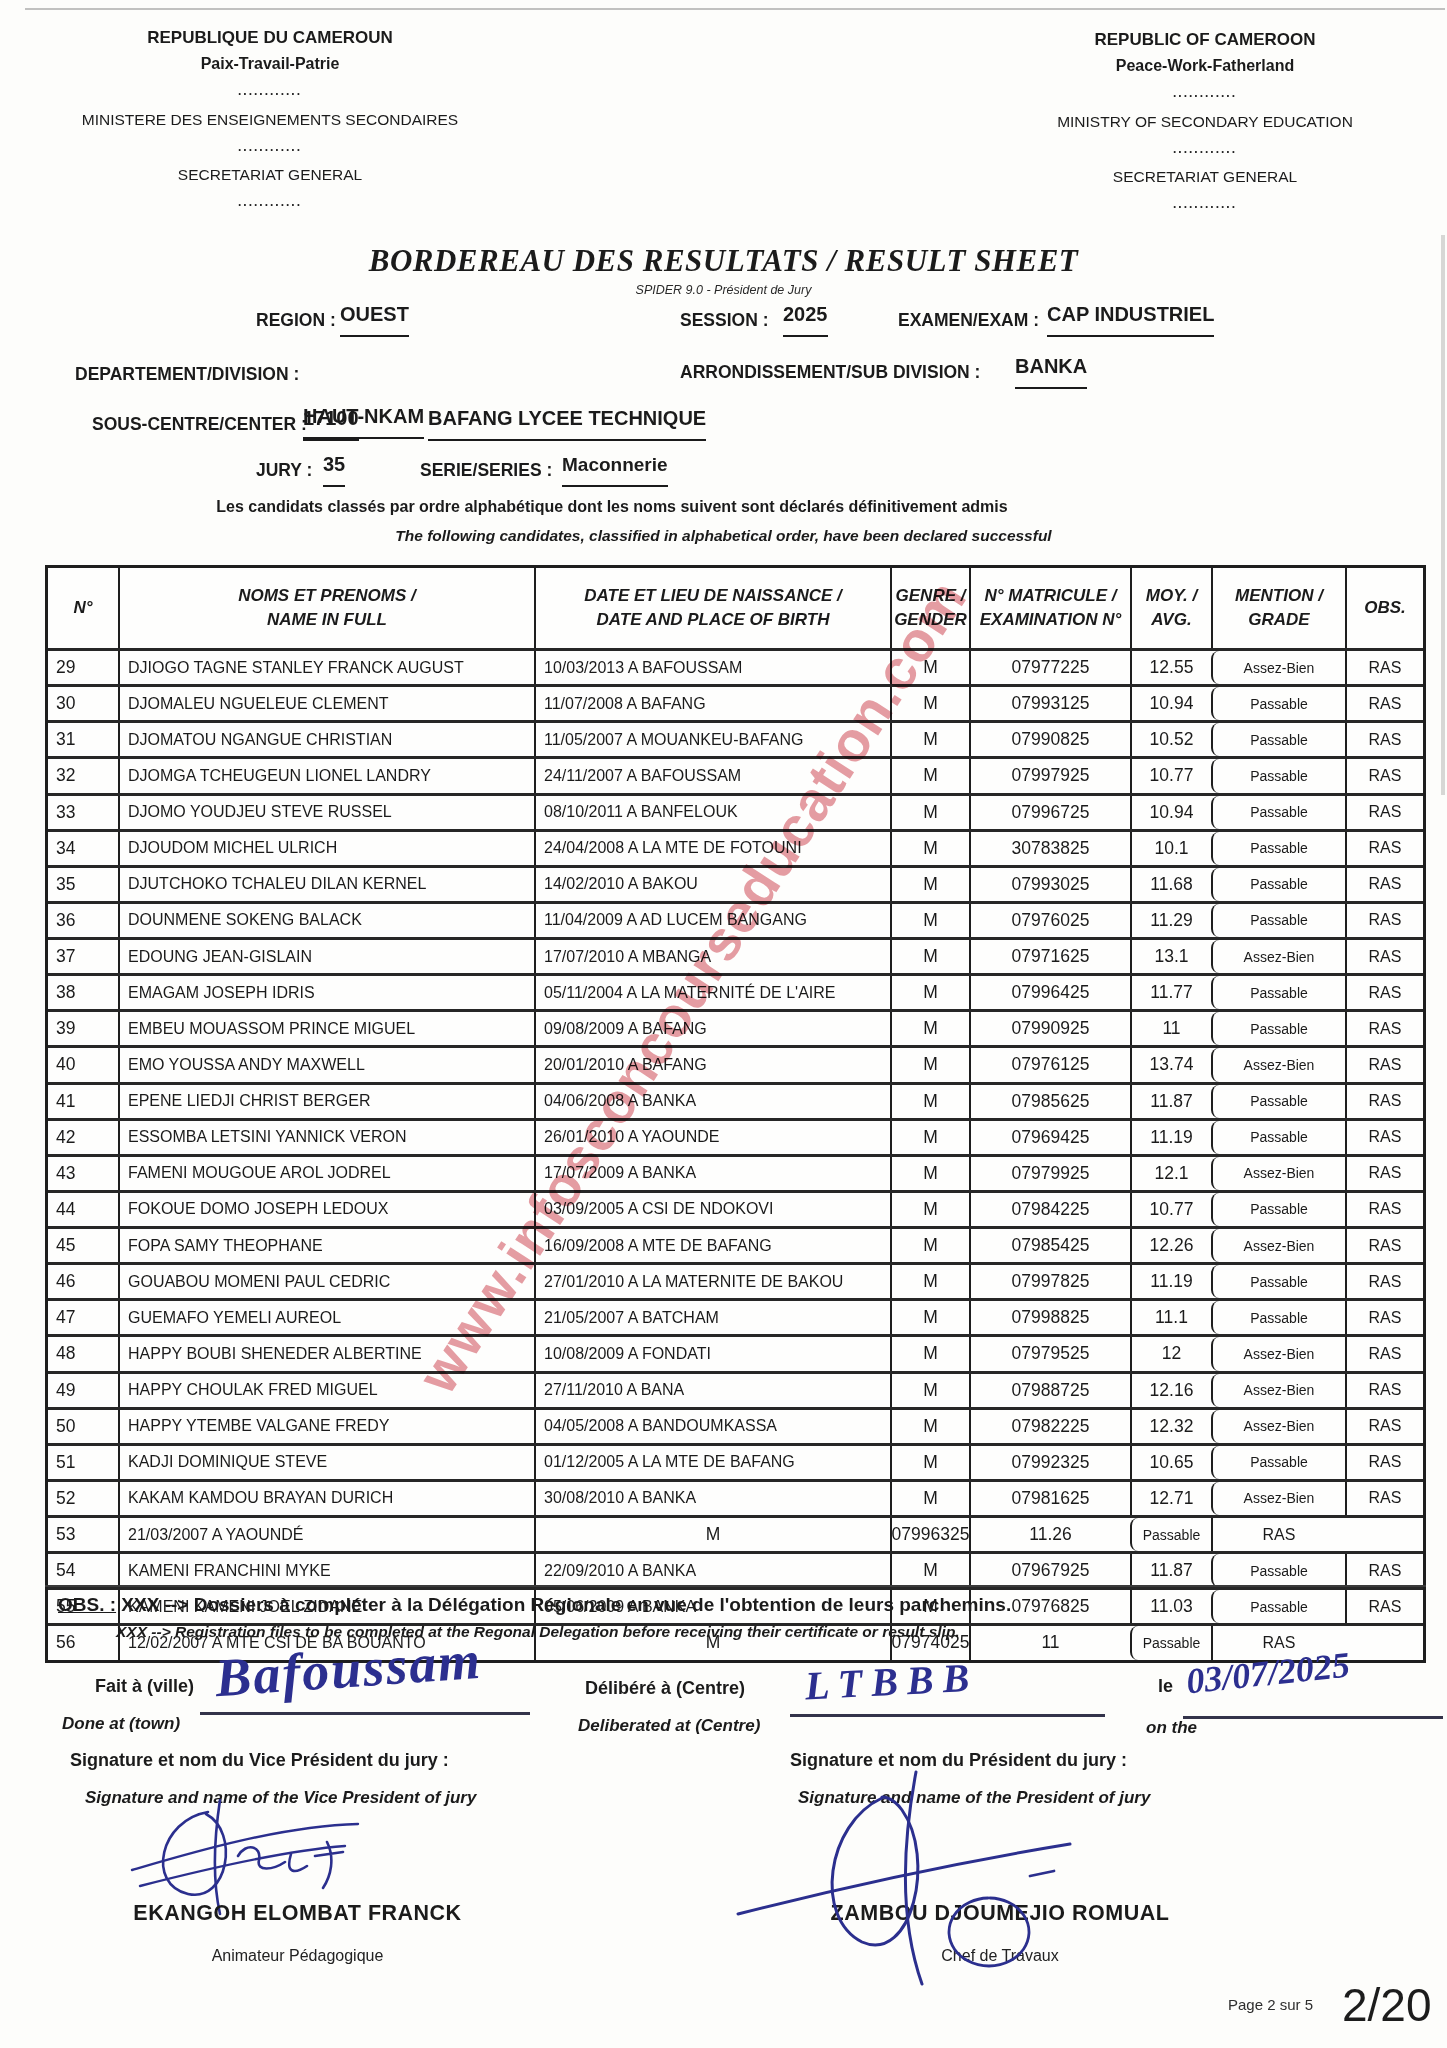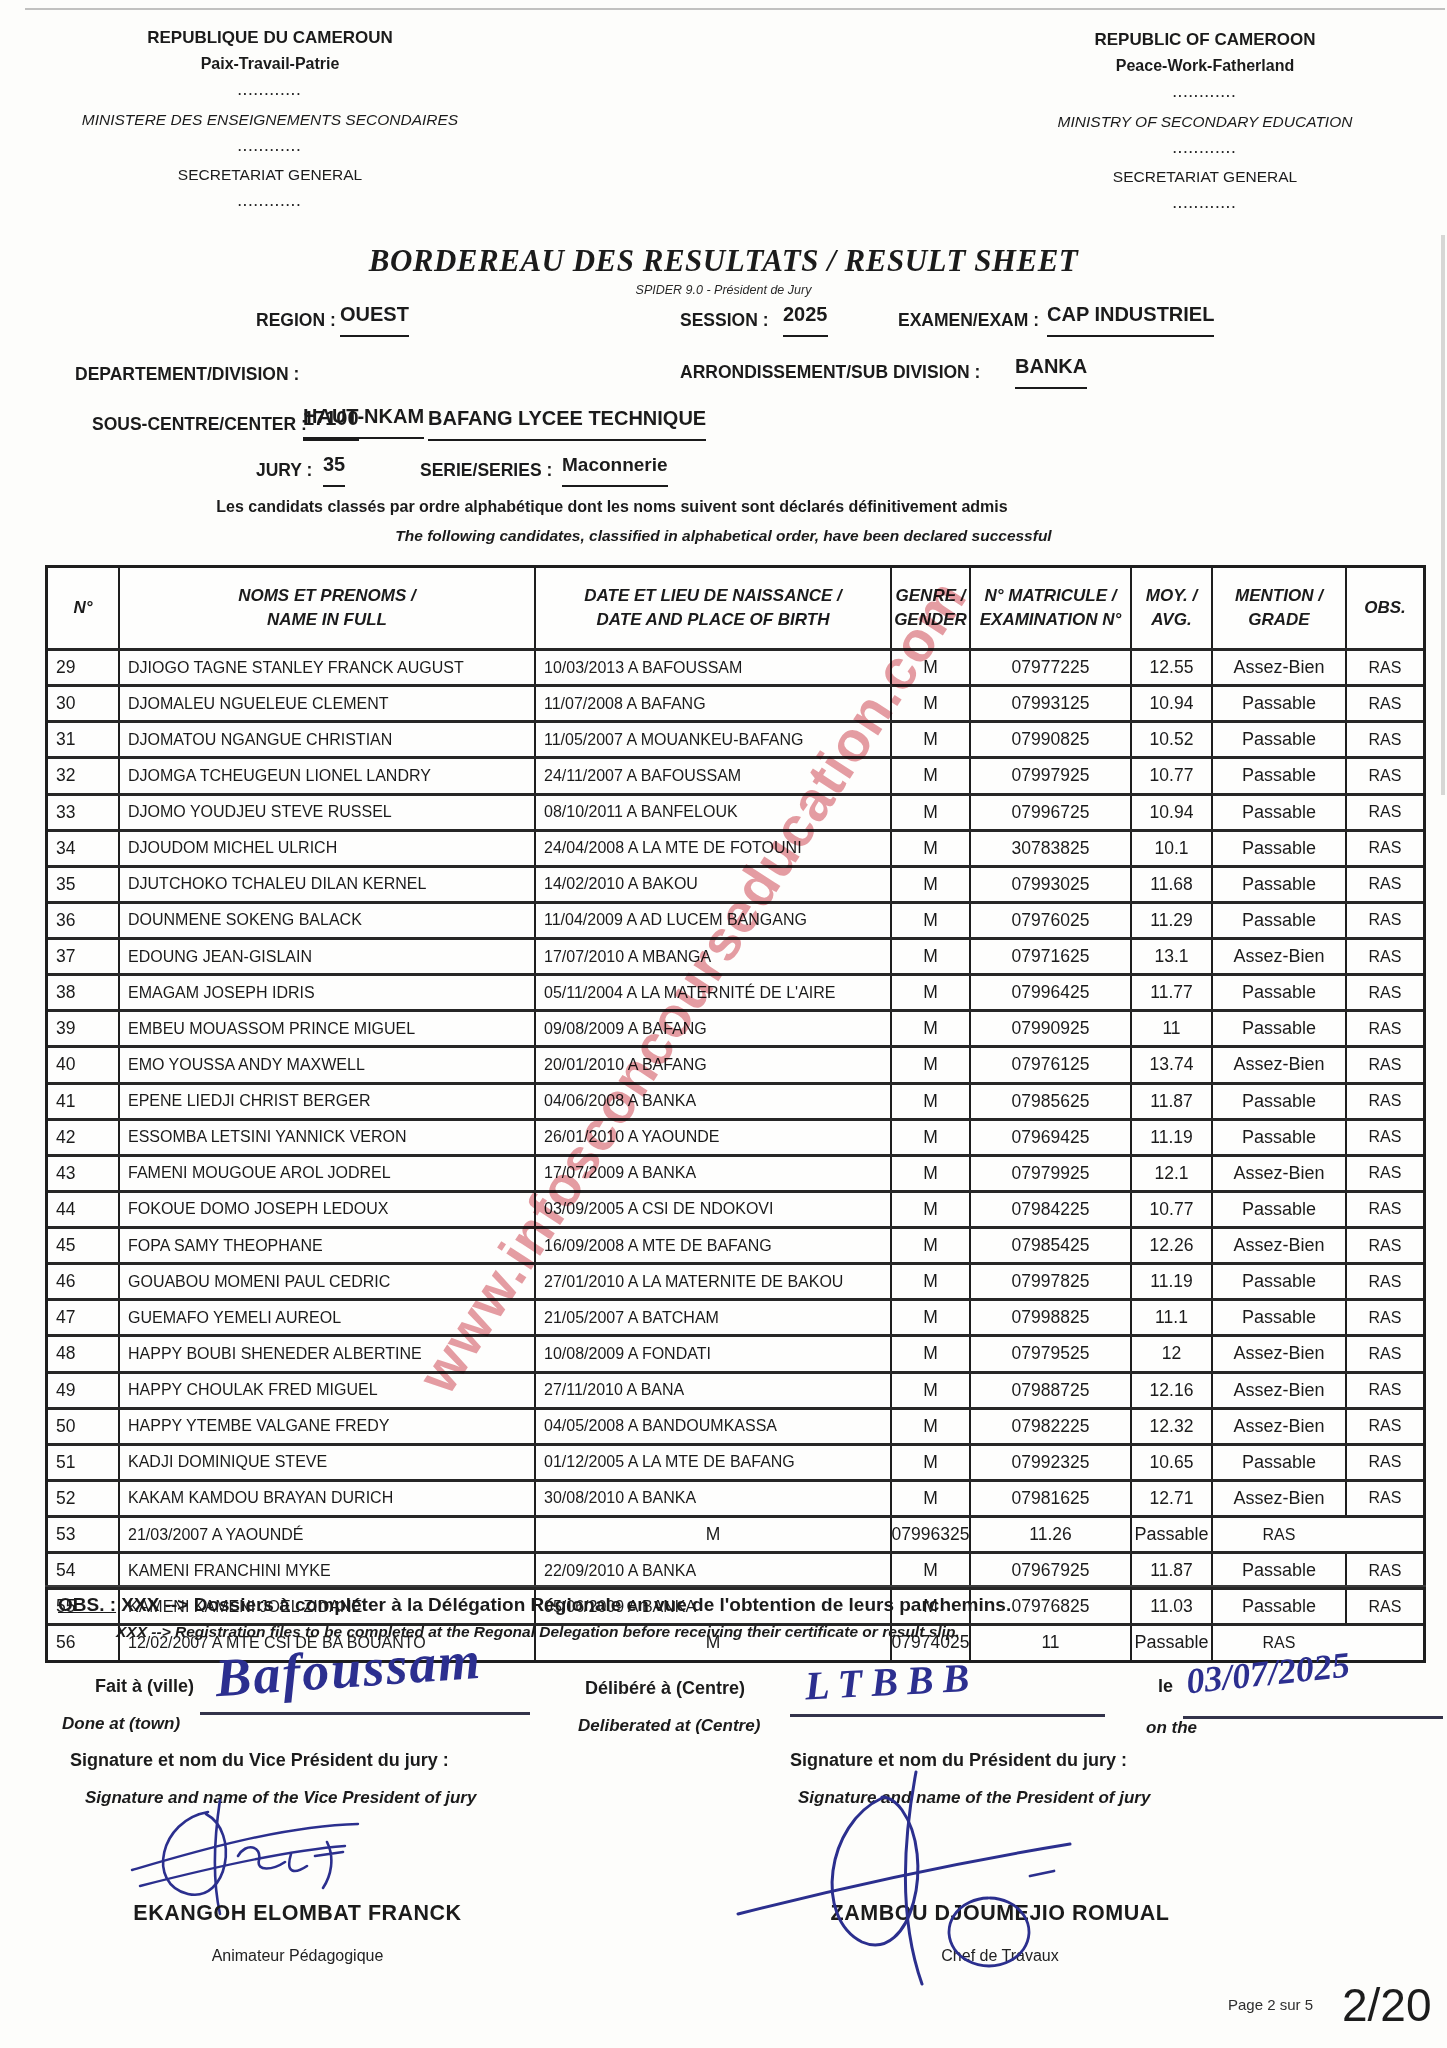--- a/index.html
+++ b/index.html
@@ -8,21 +8,21 @@
   .abs{position:absolute;}
   .b{font-weight:bold;}
   .i{font-style:italic;}
   .ctr{text-align:center;}
   .scan-line{background:#8f8f8f;opacity:.55;}
   
   .lh{line-height:1.15;}
   .lh .l1{font-size:17px;font-weight:bold;}
   .lh .l2{font-size:16px;font-weight:bold;margin-top:7px;}
   .lh .dots{font-size:12px;font-weight:bold;letter-spacing:2px;margin-top:12px;margin-bottom:12px;color:#222;}
-  .lh .l3{font-size:15.5px;margin-top:2px;font-style:italic;}
+  .lh .l3{font-size:15.5px;margin-top:2px;}
   .lh .l4{font-size:15.5px;margin-top:2px;}
   
   #decc{font-size:46px;font-weight:bold;letter-spacing:2px;}
   #main-title{font-family:"Liberation Serif",serif;font-size:31px;font-weight:bold;font-style:italic;letter-spacing:.5px;}
   #sub-title{font-size:12.5px;font-style:italic;color:#2a2a2a;}
   
   .mlabel{font-size:17.5px;font-weight:bold;white-space:nowrap;}
   .mvalue{font-size:20px;font-weight:bold;white-space:nowrap;border-bottom:2.5px solid #1b1b1b;padding-bottom:9px;}
   
   .decl-fr{font-size:16px;font-weight:600;}
@@ -33,21 +33,21 @@
   .thead{height:80px;}
   .hcell{border-left:2px solid #1e1e1e;display:flex;flex-direction:column;justify-content:center;align-items:center;
          font-style:italic;font-weight:bold;font-size:17px;line-height:1.4;text-align:center;overflow:hidden;}
   .thead .hcell:first-child{border-left:none;}
   .trow{height:33.14px;border-top:3px solid #272727;}
   .tcell{border-left:2px solid #1e1e1e;display:flex;align-items:center;font-size:16px;overflow:hidden;white-space:nowrap;box-sizing:border-box;}
   .trow .tcell:first-child{border-left:none;}
   .tcell.c{justify-content:center;}
   .tcell.pl{padding-left:8px;}
   .tcell.num{font-size:17.5px;}
-  .tcell.mention{font-size:18px;}
+  .tcell.mention{font-size:14px;border-radius:8px;}
   
   .obs-label{font-weight:bold;text-decoration:underline;}
   
   .clabel{font-size:18px;font-weight:bold;white-space:nowrap;}
   .clabel-en{font-size:17px;font-weight:bold;font-style:italic;white-space:nowrap;}
   .uline{height:2.5px;background:#33334a;}
   .hand{font-family:"Liberation Serif",serif;font-style:italic;font-weight:bold;color:#2c2f8f;white-space:nowrap;}
   
   .sigtitle{font-size:18px;font-weight:bold;white-space:nowrap;}
   .sigtitle-en{font-size:17px;font-weight:bold;font-style:italic;white-space:nowrap;}

